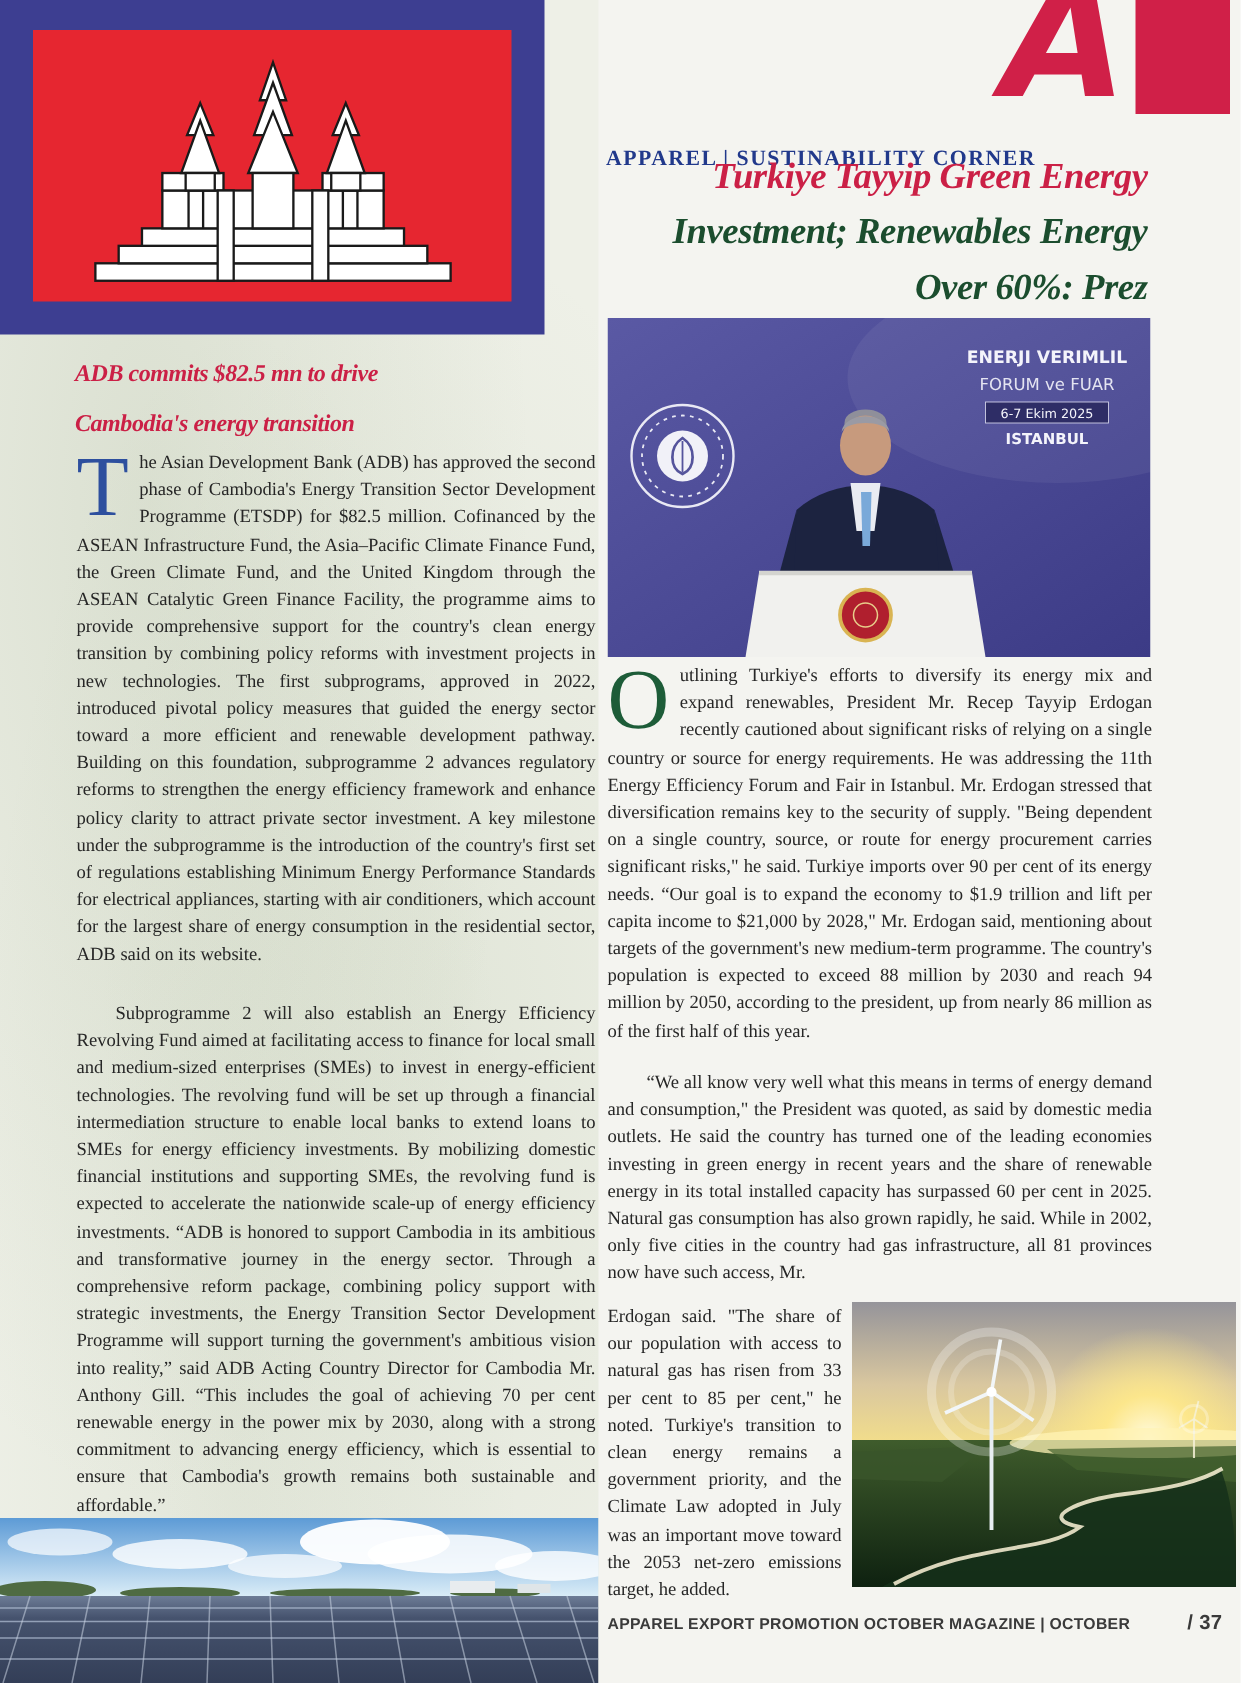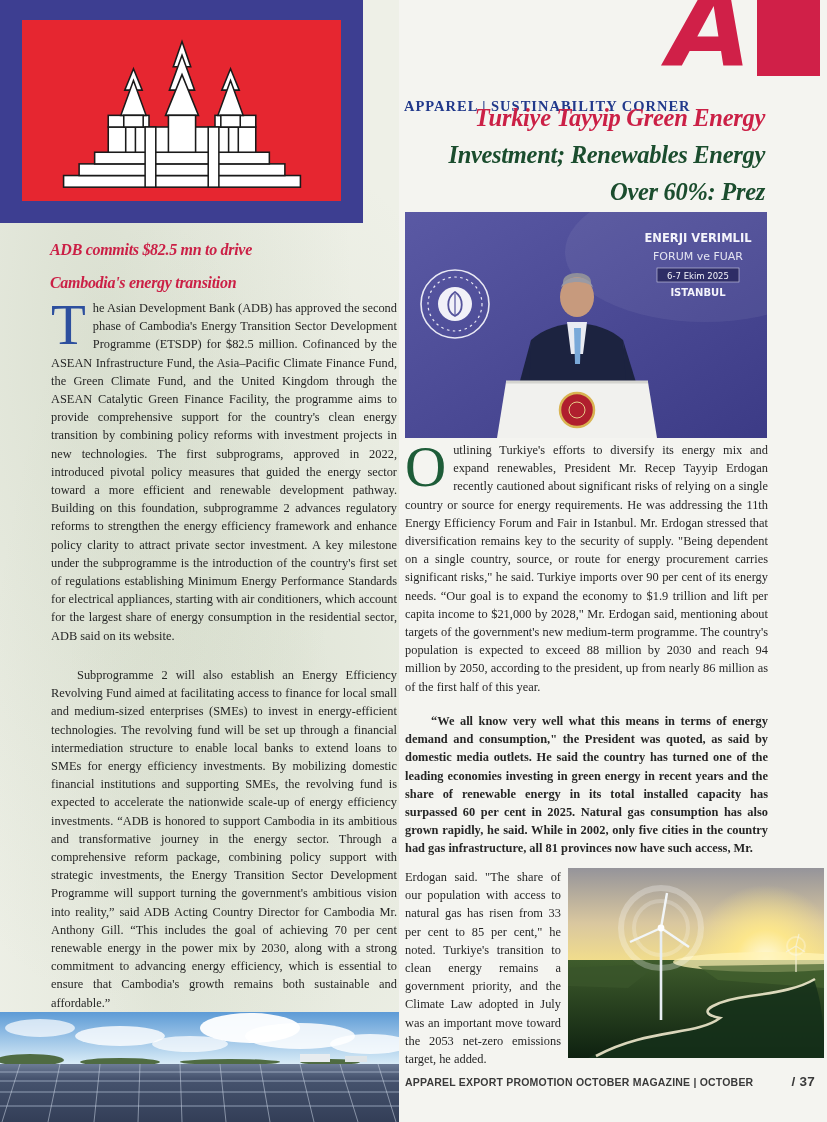--- a/index.html
+++ b/index.html
@@ -58,21 +58,21 @@
   }
   .headline-right{
     position:absolute;left:405px;top:99px;width:360px;text-align:right;
     font-size:24.5px;font-weight:bold;font-style:italic;line-height:37px;
     letter-spacing:-0.3px;white-space:nowrap;
   }
   .hl-crimson{color:#cb2046;}
   .hl-green{color:#1b4d2e;}
   .photo{position:absolute;left:405px;top:212px;width:362px;height:226px;}
   .body-right-1{position:absolute;left:405px;top:441px;width:363px;}
-  .body-right-2a{position:absolute;left:405px;top:712px;width:363px;text-indent:26px;font-weight:bold;}
+  .body-right-2a{position:absolute;left:405px;top:712px;width:363px;text-indent:26px;}
   .wrap-row{position:absolute;left:405px;top:868px;width:422px;display:flex;align-items:flex-start;}
   .wrap-text{width:156px;flex:0 0 156px;}
   .turbine{width:256px;height:190px;margin-left:7px;flex:0 0 256px;}
   .footer{
     position:absolute;left:405px;top:1074px;width:363px;text-align:center;
     font-family:"Liberation Sans", sans-serif;font-weight:bold;
     font-size:10.5px;letter-spacing:.2px;color:#3a3a3a;white-space:nowrap;
   }
   .footer .pageno{font-size:13.5px;margin-left:35px;}
   svg{display:block;}

